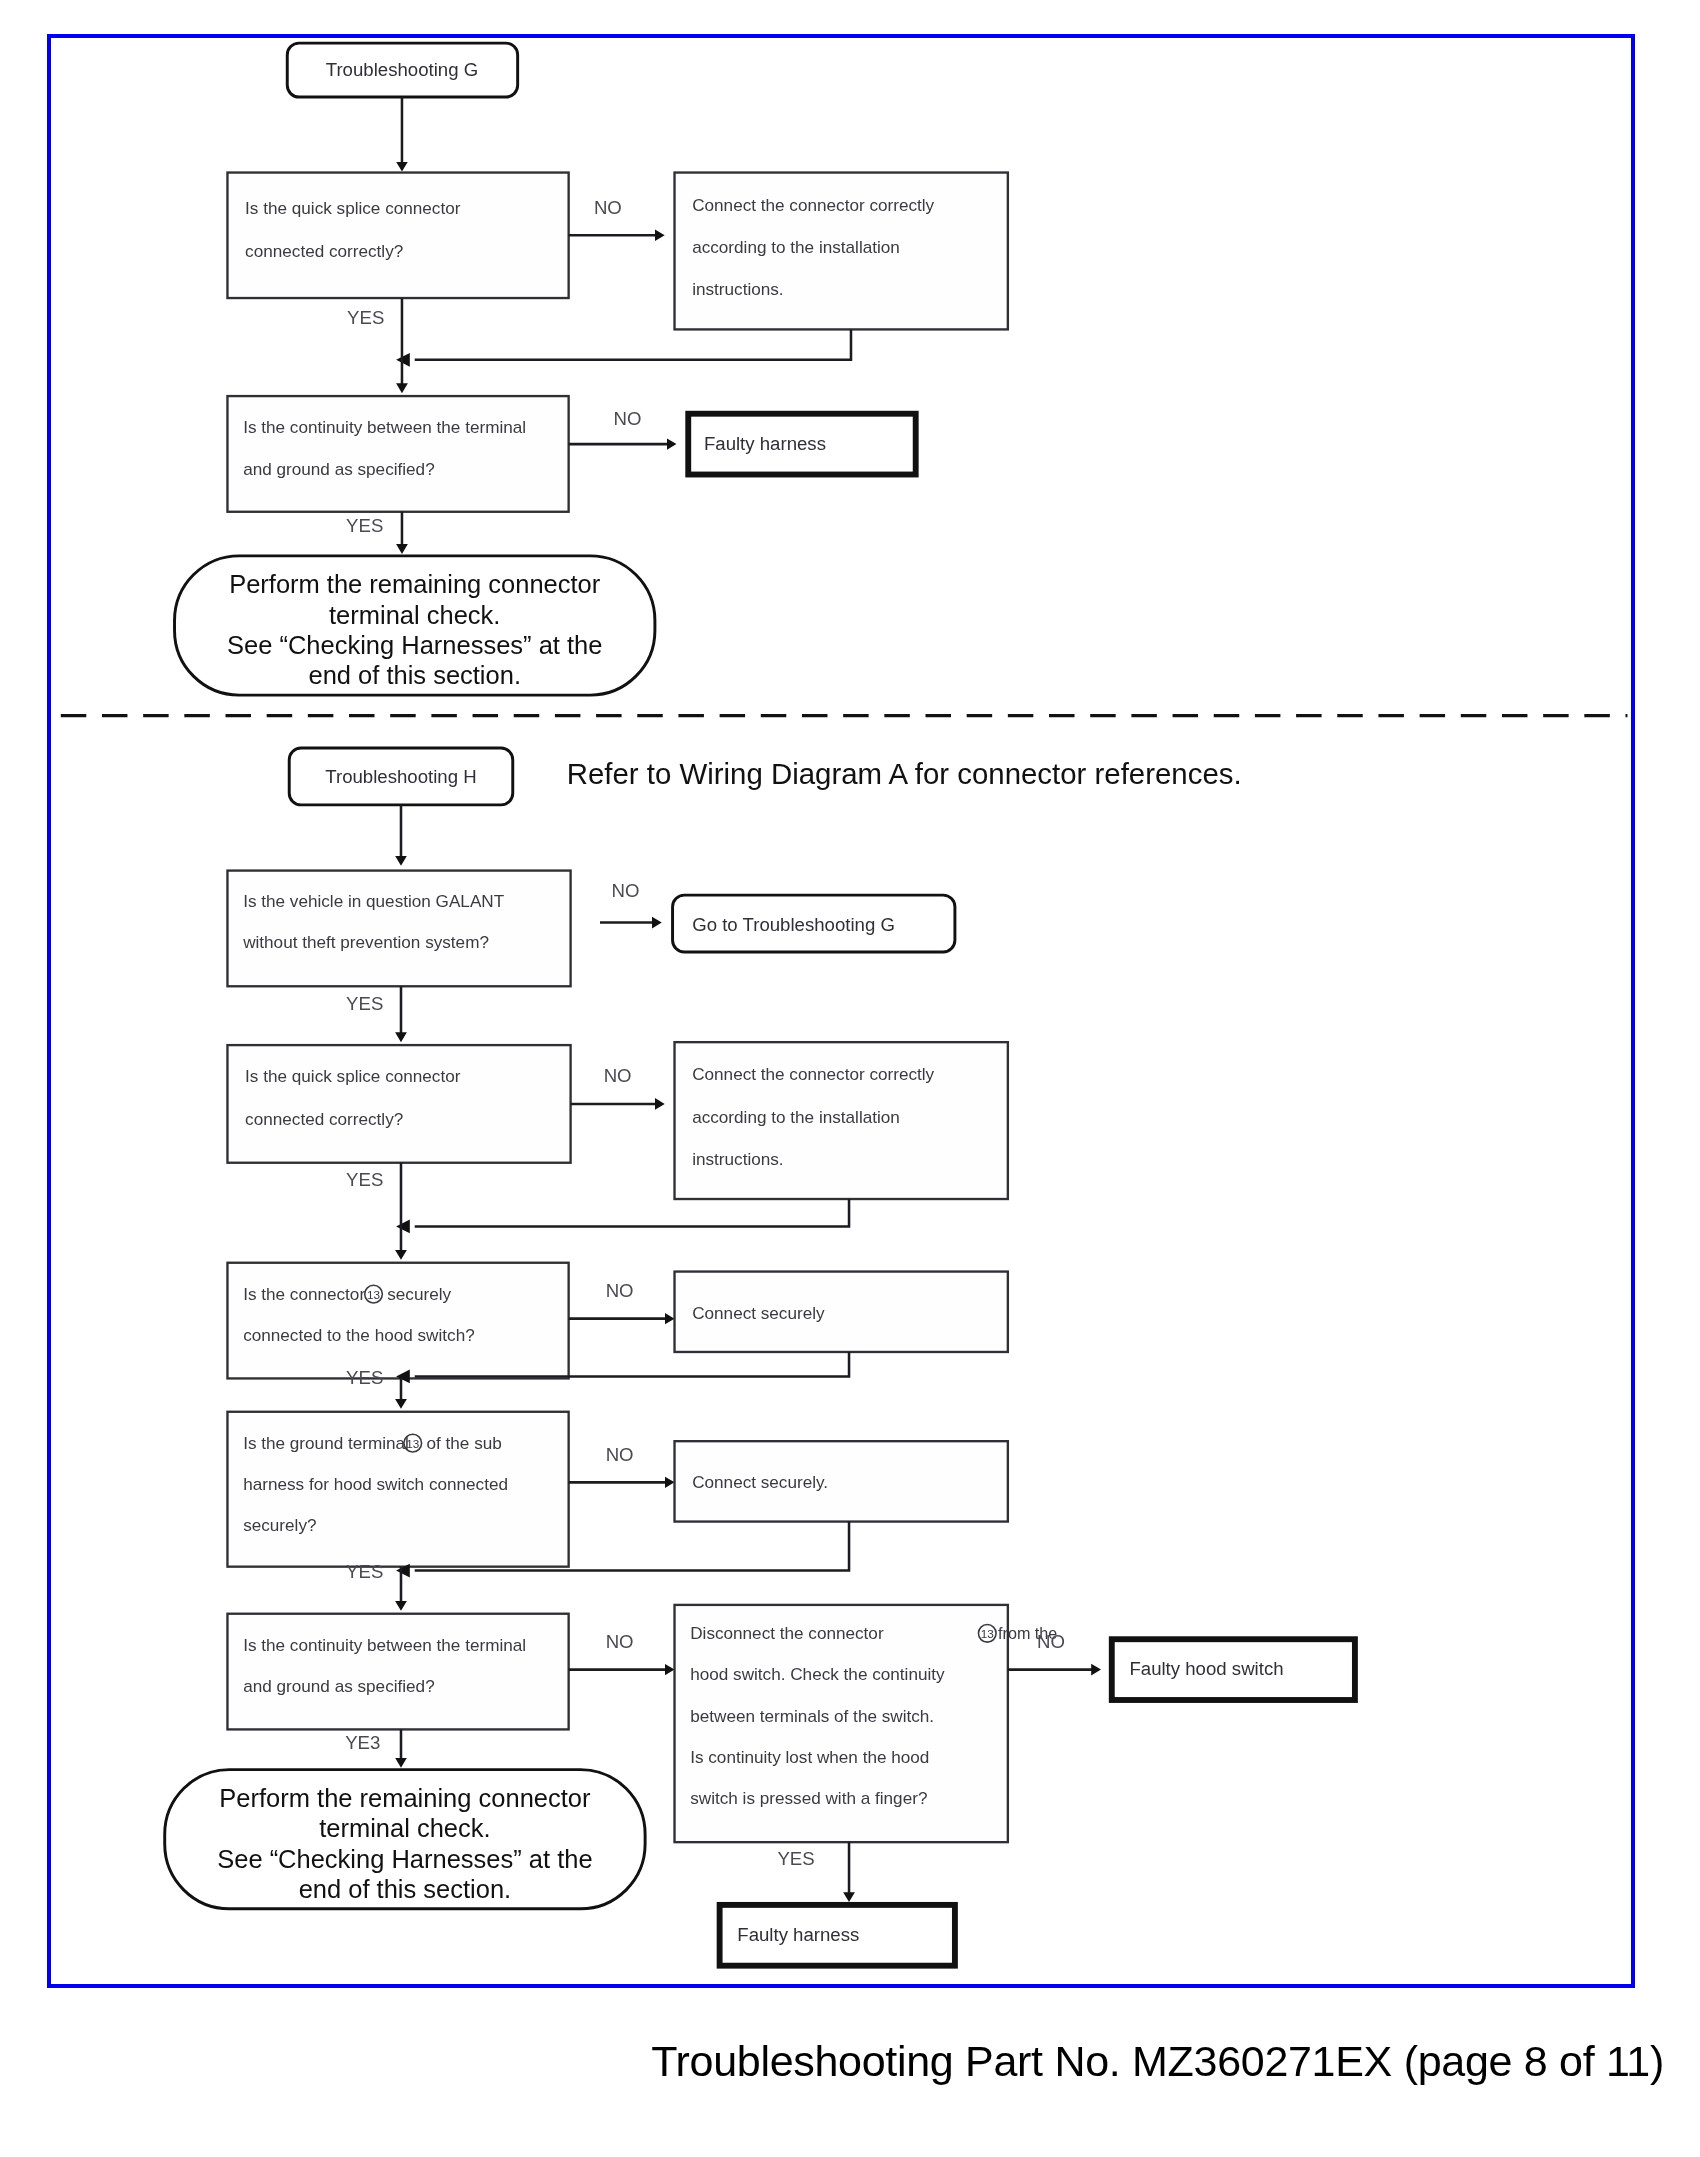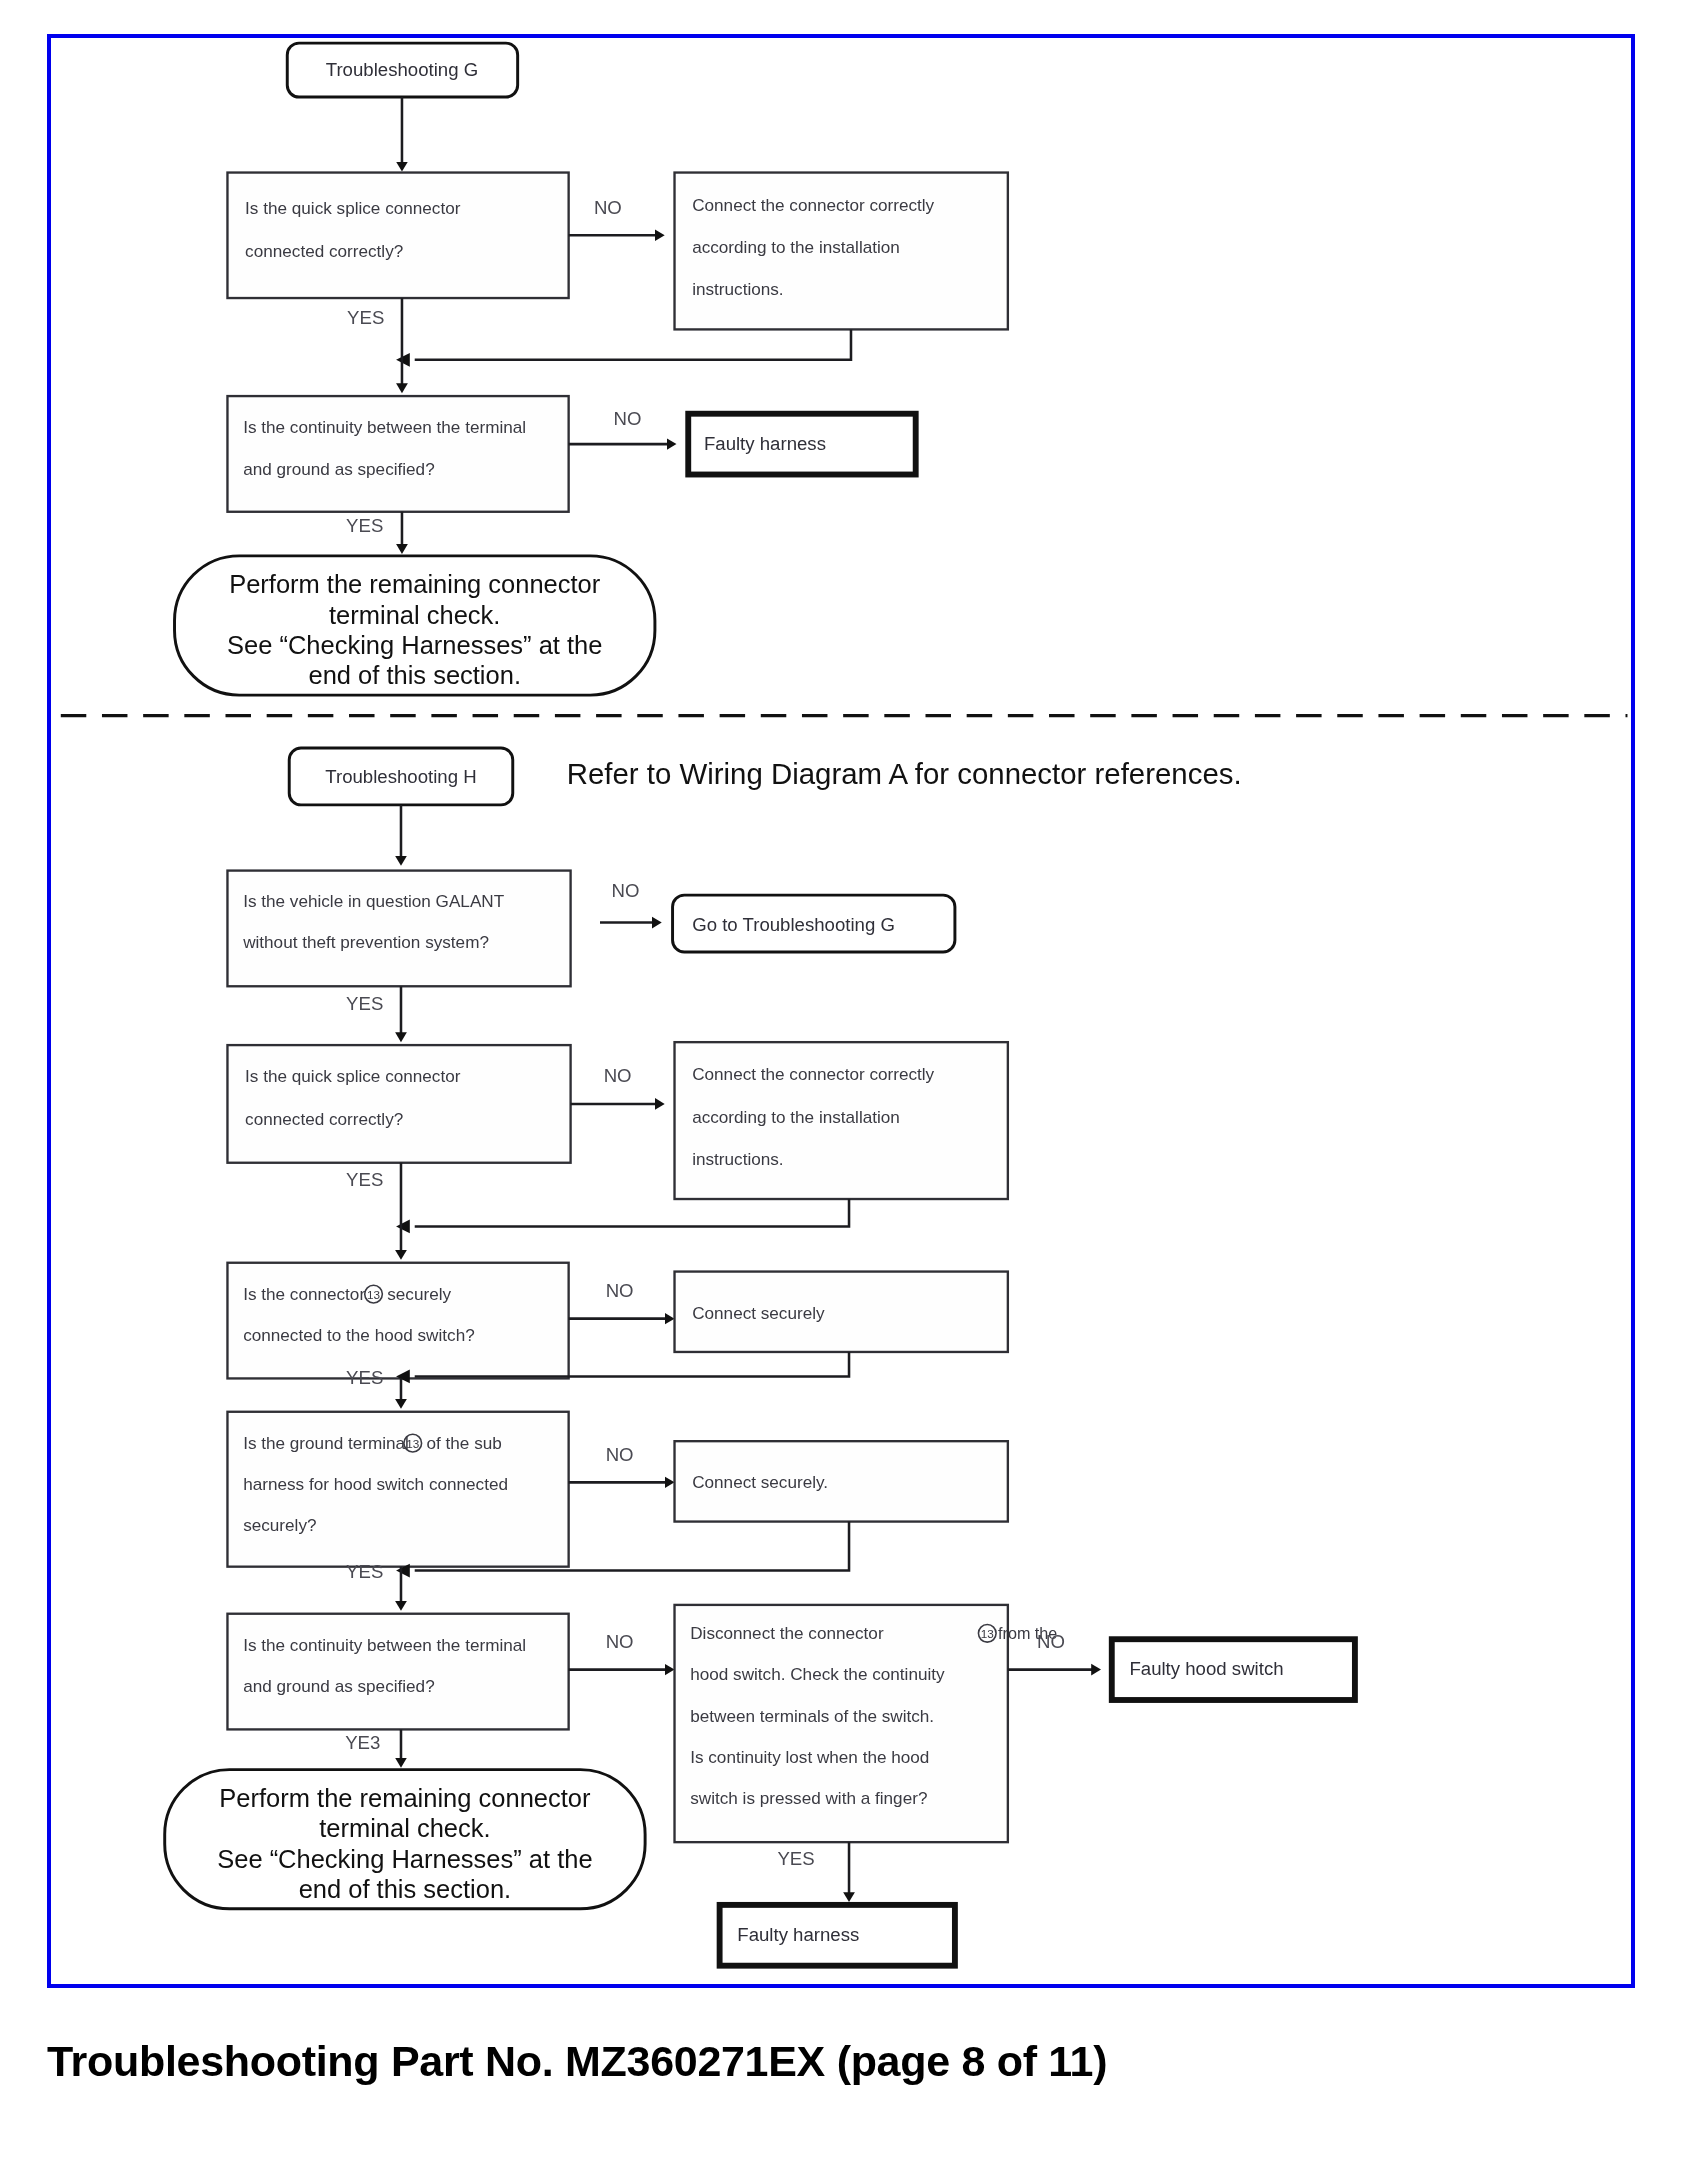--- a/index.html
+++ b/index.html
@@ -21,23 +21,24 @@
   #diagram{
     position:absolute;
     left:0; top:0;
     width:1701px; height:2000px;
   }
   #caption{
     position:absolute;
     left:47px; top:2037px;
     width:1617px;
     font-size:43px;
-    font-weight:bold;
+    font-weight:normal;
     letter-spacing:-0.3px;
     white-space:nowrap;
+    text-align:right;
   }
   .sc-text{ font-family:"Liberation Sans", sans-serif; font-size:17.5px; fill:#3a3a42; }
   .sc-text-big{ font-family:"Liberation Sans", sans-serif; font-size:26px; fill:#111; }
   .sc-term{ font-family:"Liberation Sans", sans-serif; font-size:19px; fill:#2f2f38; }
   .yn{ font-family:"Liberation Sans", sans-serif; font-size:19px; fill:#4a4a52; }
   .refnote{ font-family:"Liberation Sans", sans-serif; font-size:30px; fill:#111; }
   .box-thin{ fill:#fefefe; stroke:#2f2f35; stroke-width:2.4; }
   .box-thick{ fill:#ffffff; stroke:#111; stroke-width:6; }
   .term-round{ fill:#ffffff; stroke:#111; stroke-width:3; }
   .ln{ stroke:#1c1c20; stroke-width:2.6; fill:none; }

